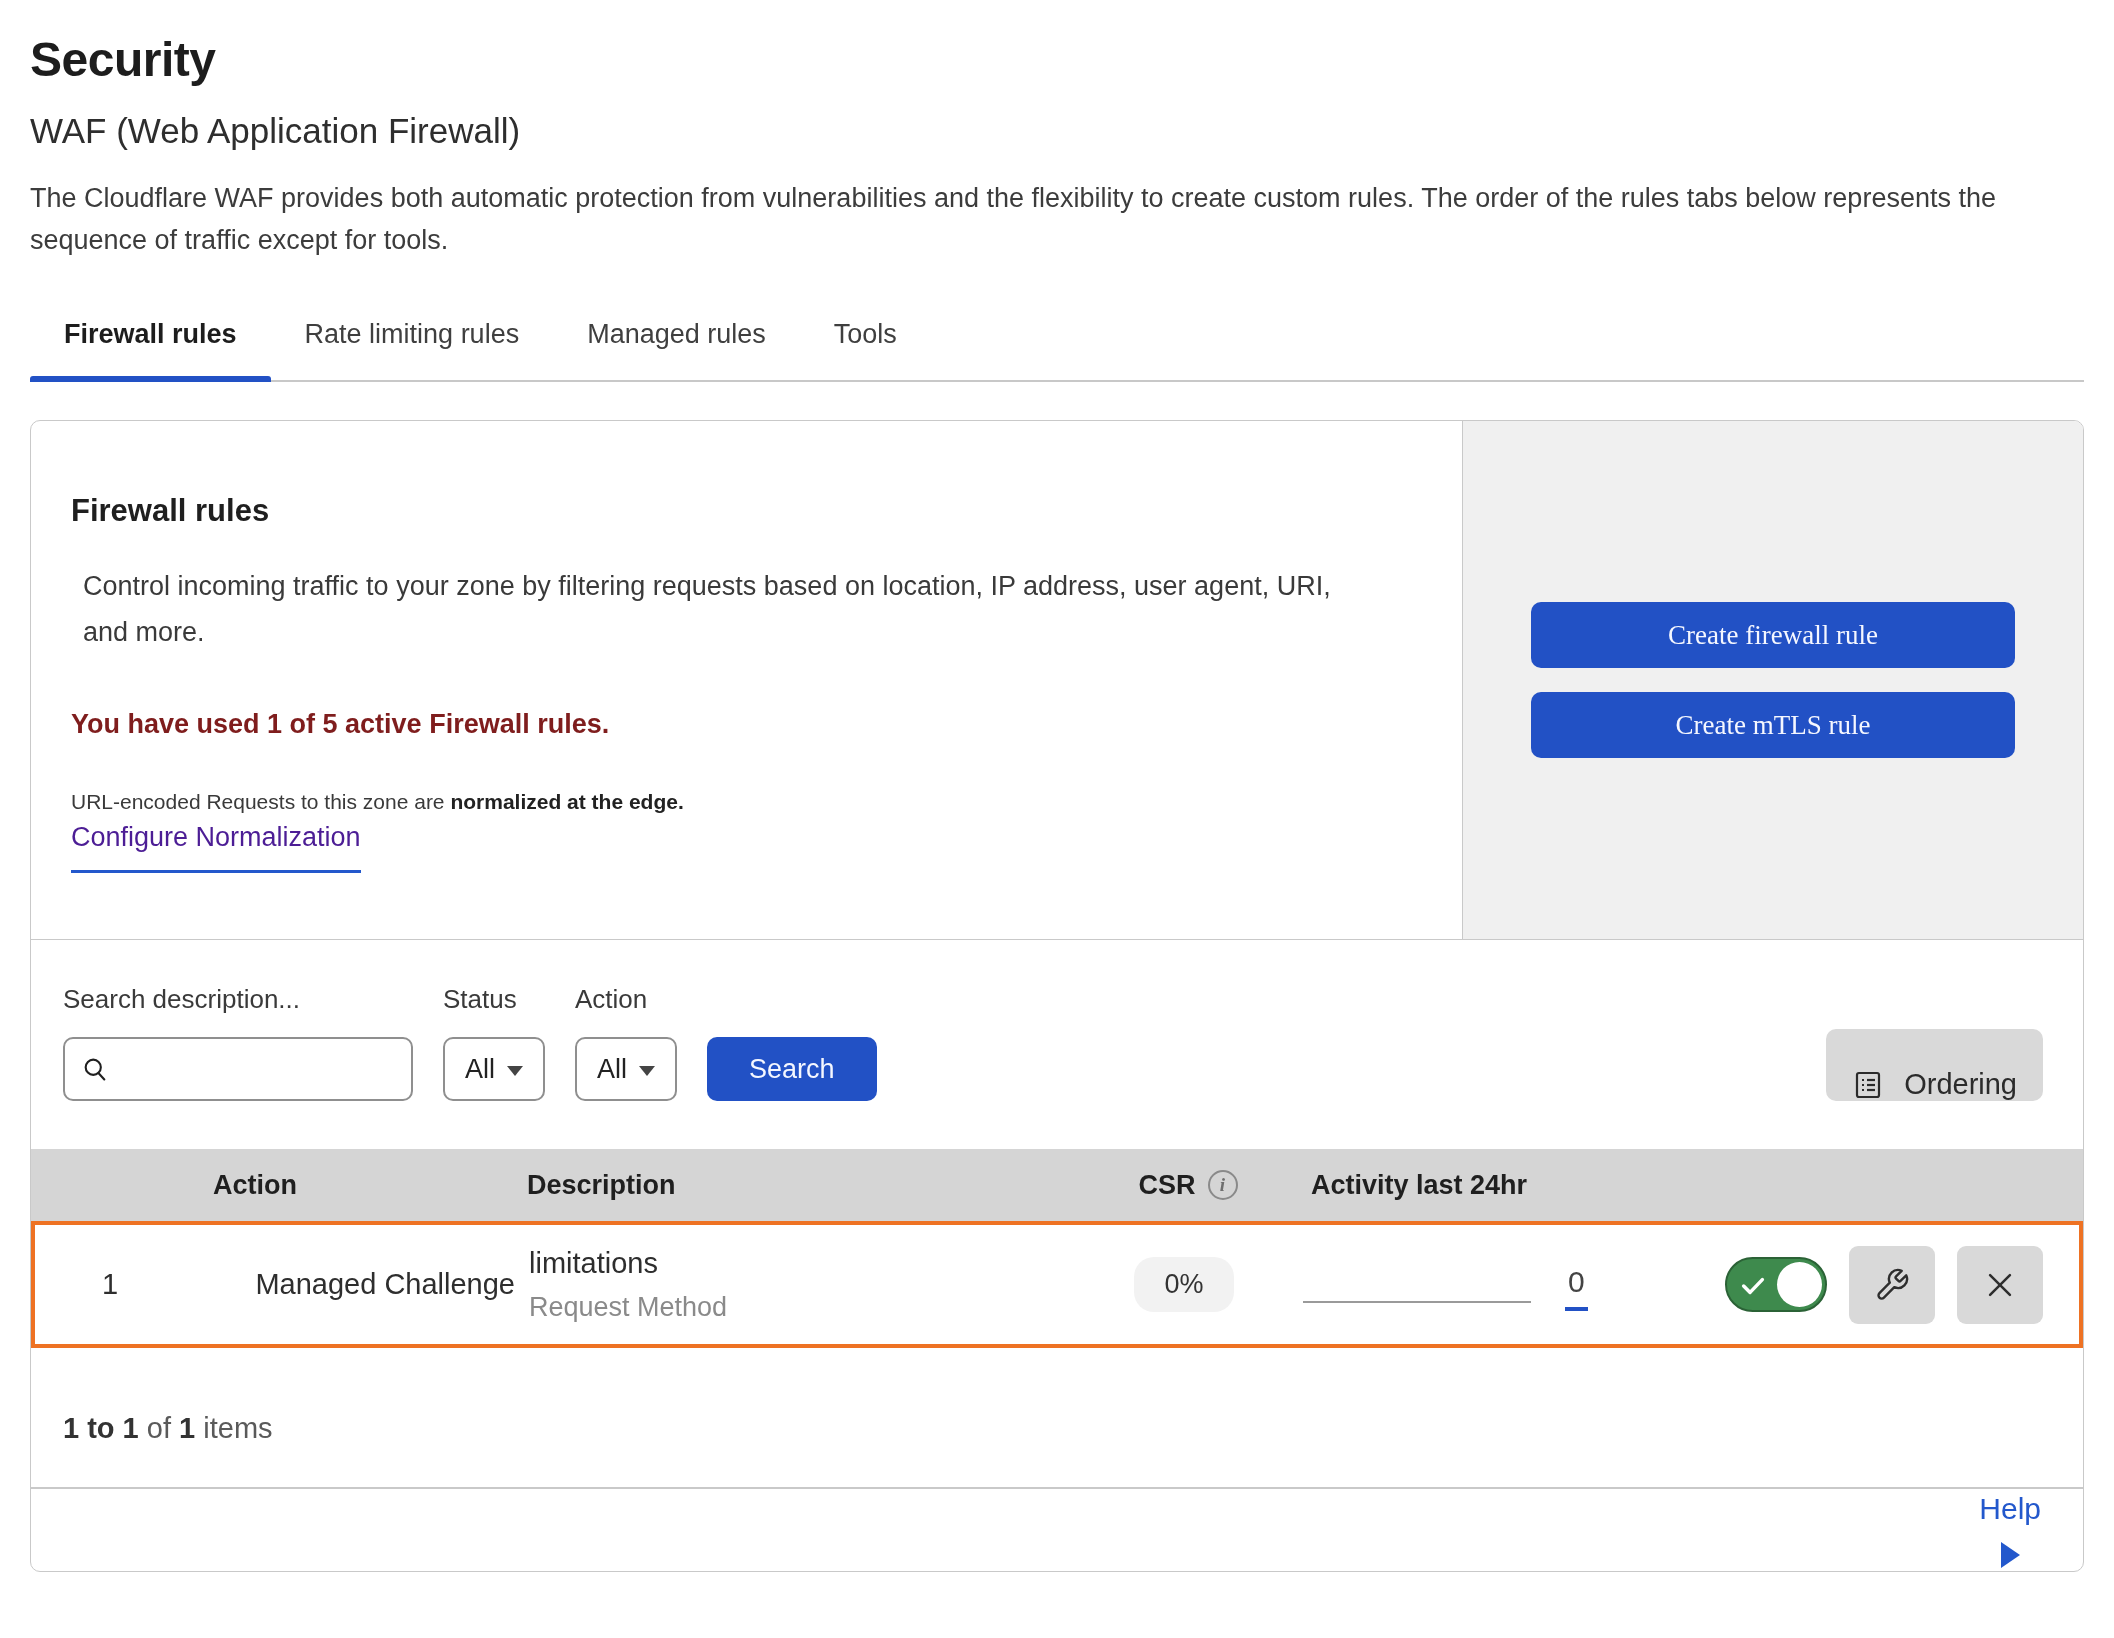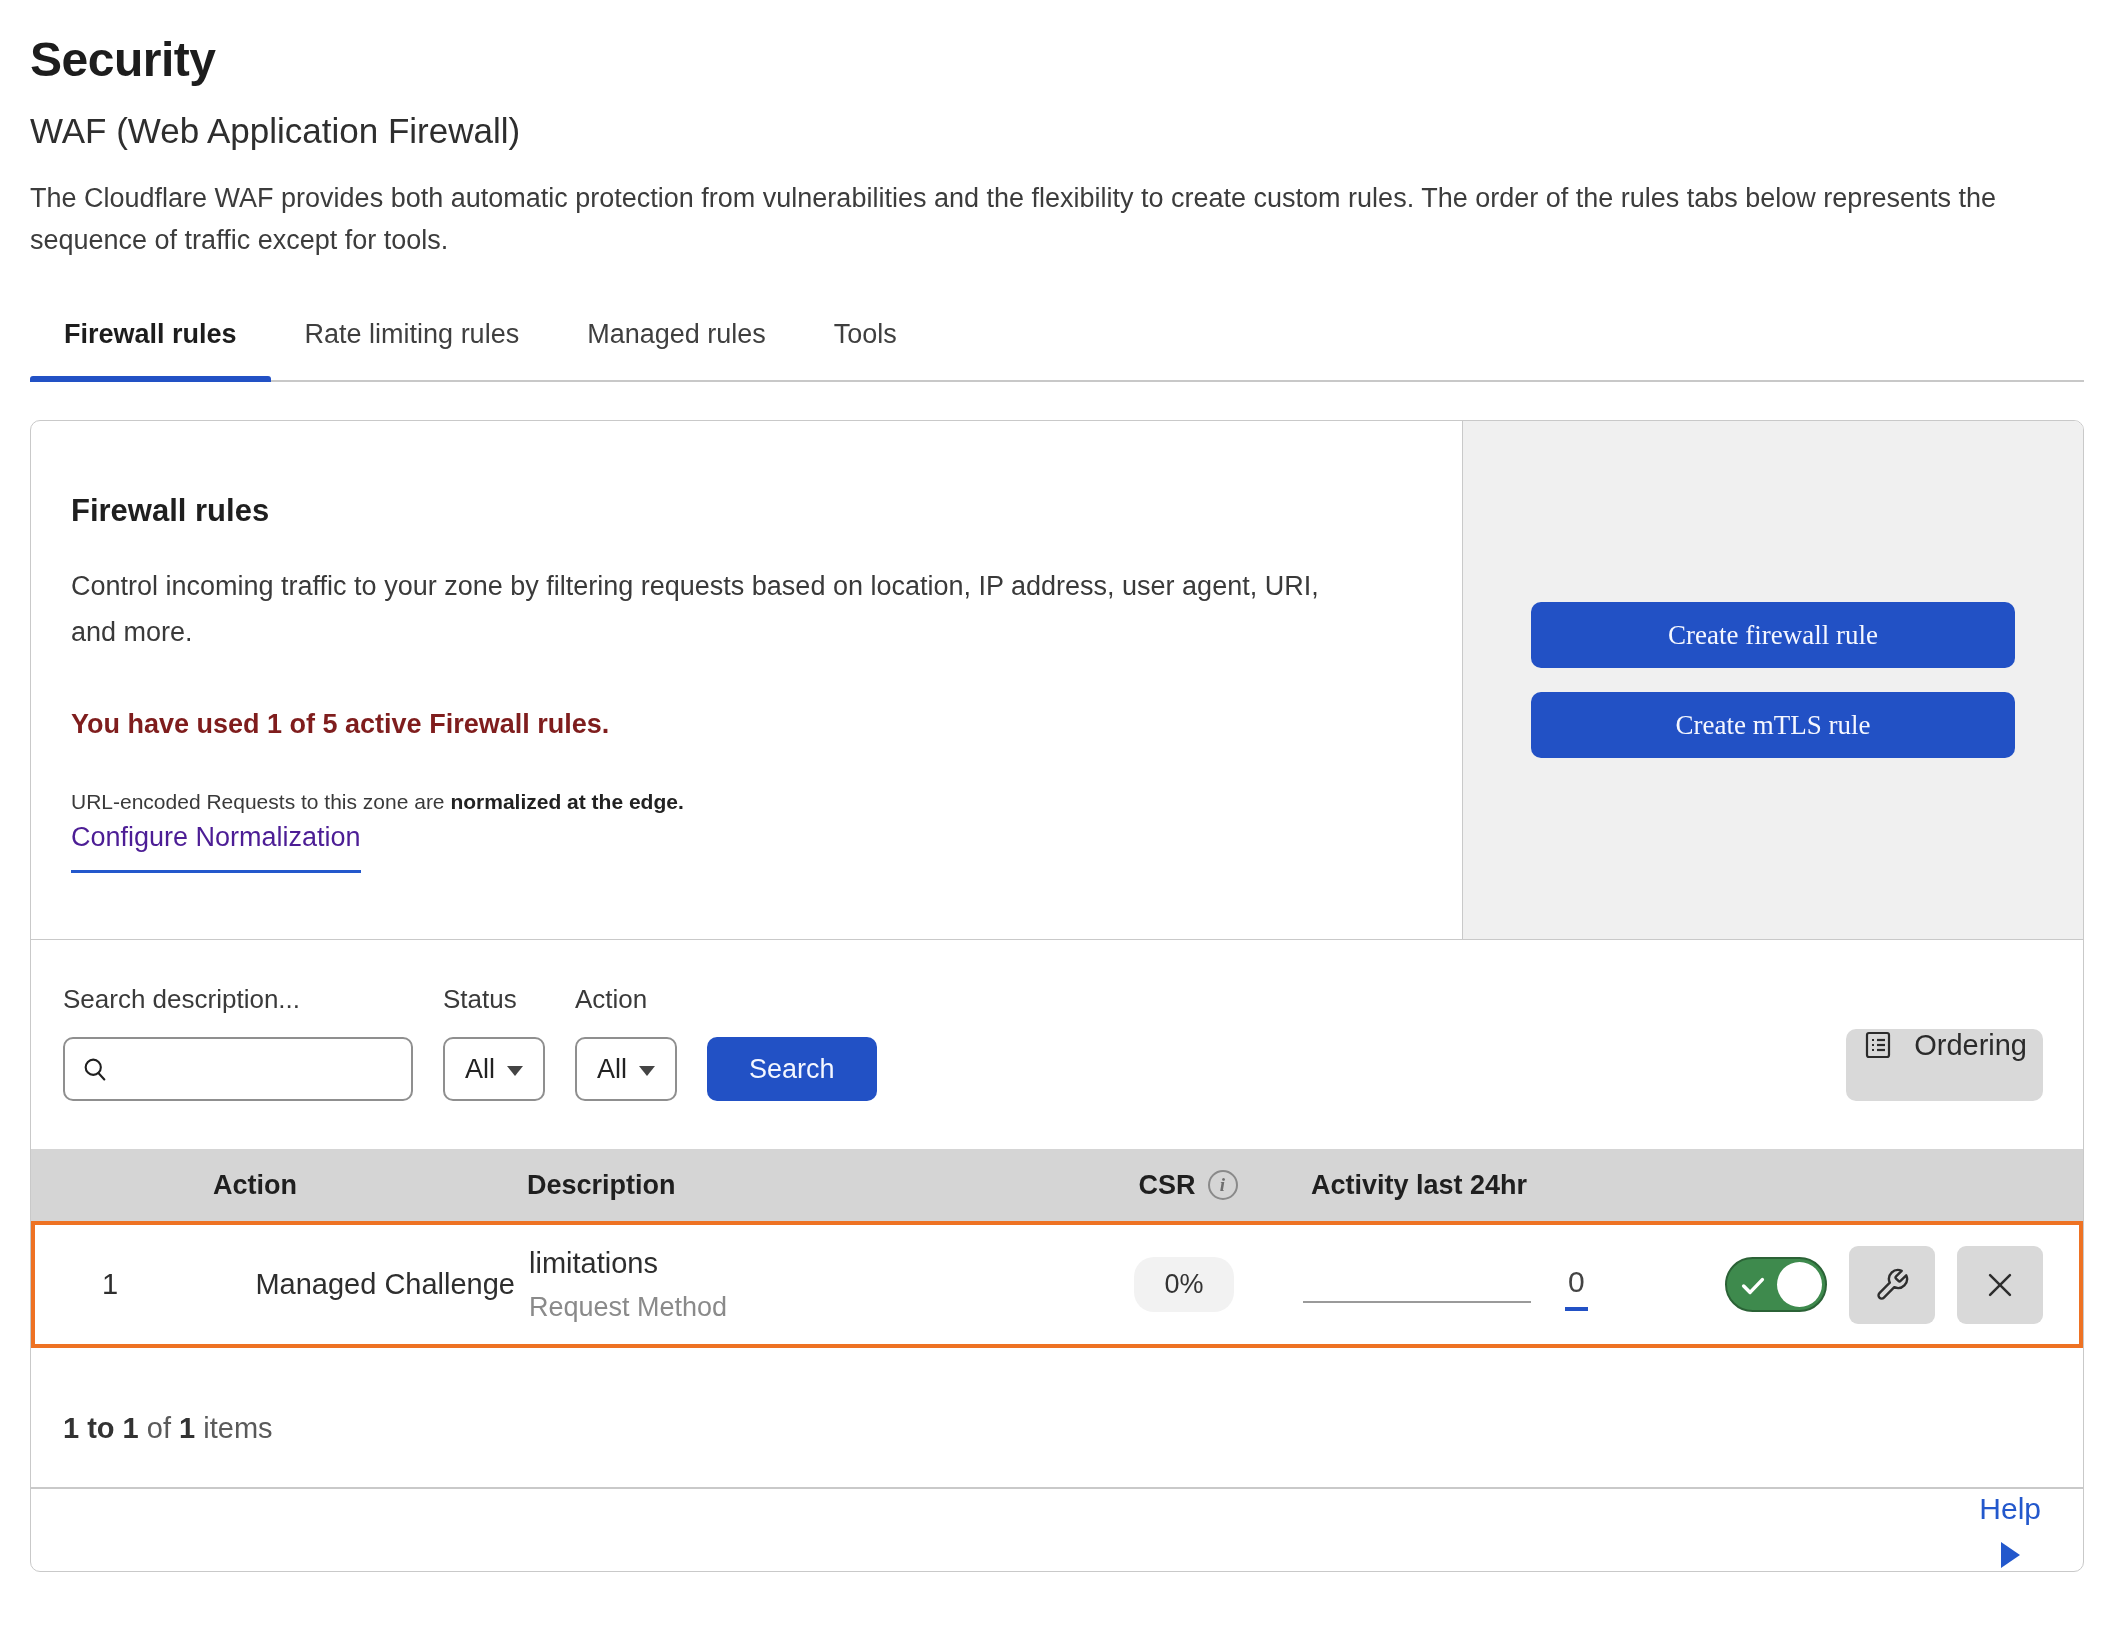--- a/index.html
+++ b/index.html
@@ -22,21 +22,21 @@
   .tab { position: relative; padding: 0 34px 30px; font-size: 27px; color: #3f3f3f; cursor: pointer; white-space: nowrap; }
   .tab.active { font-weight: 700; color: #1d1d1d; }
   .tab.active::after { content: ""; position: absolute; left: 0; right: 0; bottom: -2px; height: 6px; background: #2251c5; border-radius: 3px 3px 0 0; }
 
   
   .card { margin-top: 38px; border: 1px solid #c9c9c9; border-radius: 10px; overflow: hidden; }
 
   .card-top { display: flex; border-bottom: 1px solid #c9c9c9; min-height: 519px; }
   .card-top-left { flex: 1 1 auto; padding: 72px 60px 50px 40px; }
   .card-heading { font-size: 31px; font-weight: 700; color: #1f1f1f; margin: 0 0 34px; }
-  .card-text { font-size: 27px; line-height: 46px; color: #3a3a3a; margin: 0; max-width: 1300px; }
+  .card-text { font-size: 27px; line-height: 46px; color: #3a3a3a; margin: 12px; max-width: 1300px; }
   .usage-note { font-size: 27px; font-weight: 700; color: #7f1d1d; margin-top: 54px; }
   .norm-line { font-size: 21px; color: #3a3a3a; margin-top: 50px; }
   .norm-line b { color: #222; }
   .norm-link { display: inline-block; margin-top: 8px; font-size: 27px; color: #4c1d95; border-bottom: 3px solid #2358cc; padding-bottom: 17px; cursor: pointer; }
 
   .card-top-right { flex: 0 0 621px; background: #f0f0f0; border-left: 1px solid #c9c9c9;
     display: flex; flex-direction: column; justify-content: center; align-items: center; gap: 24px; padding: 0 68px; font-family: Liberation Serif, serif; }
   .btn-primary { width: 100%; height: 66px; background: #2251c5; color: #f5f7ff; font-size: 27px;
     border: none; border-radius: 10px; font-family: inherit; cursor: pointer; }
 
@@ -47,22 +47,22 @@
   .field-label { font-size: 26px; color: #3a3a3a; }
   .search-box { position: relative; width: 350px; }
   .search-box input { width: 100%; height: 64px; border: 2px solid #8f8f8f; border-radius: 10px;
     padding: 0 16px 0 64px; font-size: 26px; font-family: inherit; color: #222; outline: none; background: #fff; }
   .search-box .mag { position: absolute; left: 18px; top: 18px; }
   .select { height: 64px; min-width: 102px; border: 2px solid #8f8f8f; border-radius: 10px; background: #fff;
     display: flex; align-items: center; justify-content: center; gap: 12px; font-size: 27px; color: #222; padding: 0 18px; cursor: pointer; }
   .chevron { width: 0; height: 0; border-left: 8px solid transparent; border-right: 8px solid transparent; border-top: 10px solid #444; margin-top: 3px; }
   .btn-search { height: 64px; padding: 0 42px; background: #2251c5; color: #f5f7ff; font-size: 27px;
     border: none; border-radius: 10px; font-family: inherit; cursor: pointer; }
-  .btn-ordering { height: 72px; padding: 0 16px; background: #d9d9d9; color: #2b2b2b; font-size: 29px;
-    border: none; border-radius: 10px; font-family: inherit; display: flex; align-items: flex-start; gap: 20px; cursor: pointer; }
+  .btn-ordering { height: 72px; padding: 0 26px; background: #d9d9d9; color: #2b2b2b; font-size: 29px;
+    border: none; border-radius: 10px; font-family: inherit; display: flex; align-items: flex-end; gap: 20px; cursor: pointer; }
 
   
   .thead { display: grid; grid-template-columns: 150px 330px 1fr 210px 350px 440px;
     align-items: center; background: #d5d5d5; height: 72px; font-size: 27px; font-weight: 700; color: #1f1f1f; }
   .th-action { padding-left: 32px; }
   .th-desc { padding-left: 16px; }
   .th-csr { display: flex; align-items: center; justify-content: center; gap: 12px; }
   .th-activity { padding-left: 18px; }
   .info-badge { width: 30px; height: 30px; border: 2px solid #8a8a8a; border-radius: 50%; color: #6e6e6e;
     font: italic 700 19px "Liberation Serif", serif; display: inline-flex; align-items: center; justify-content: center; }

